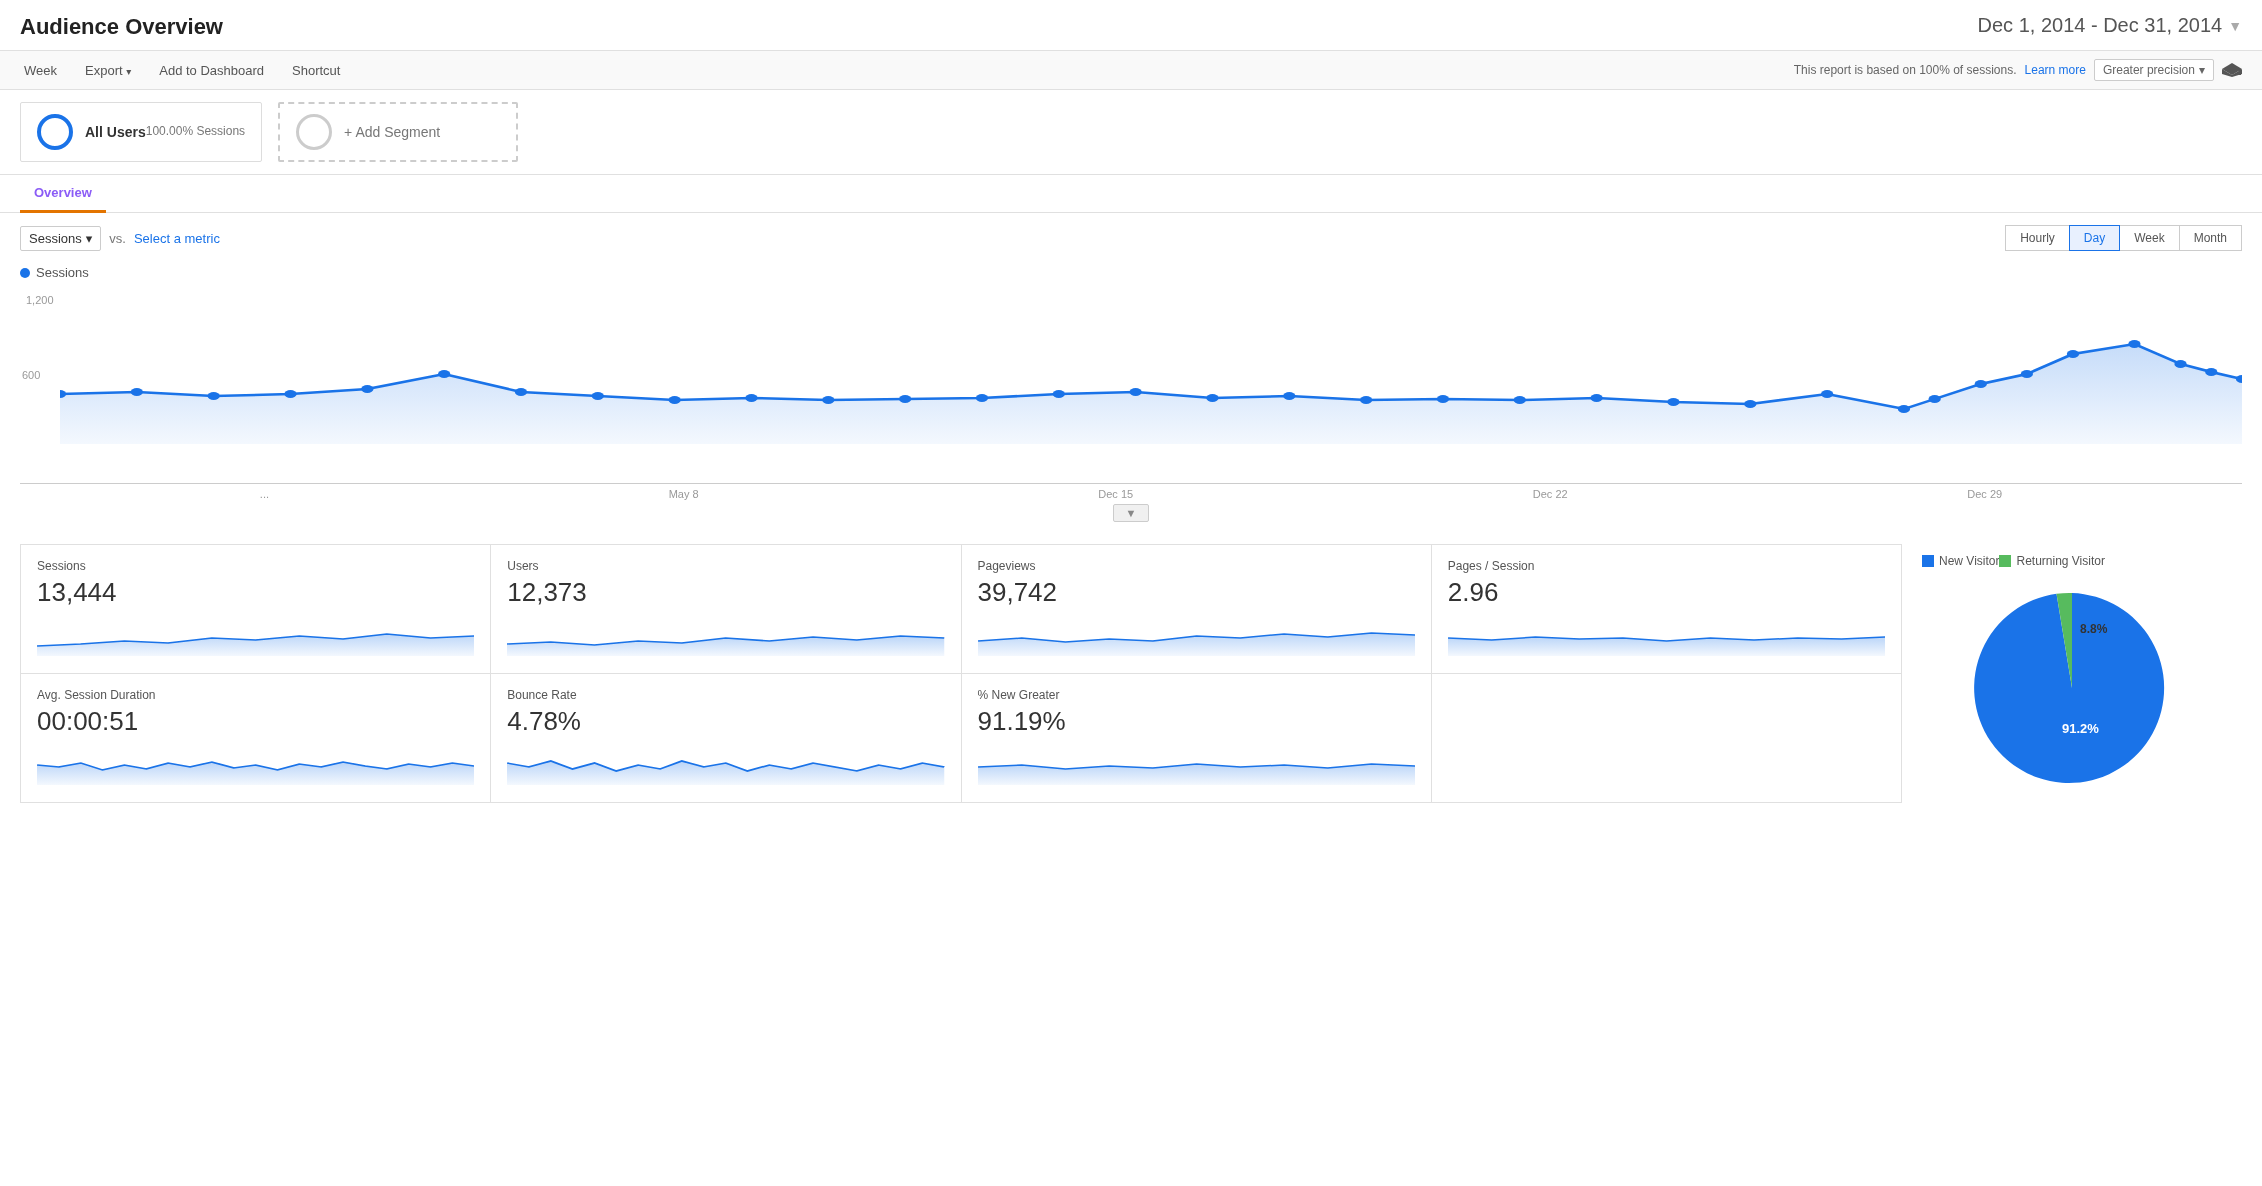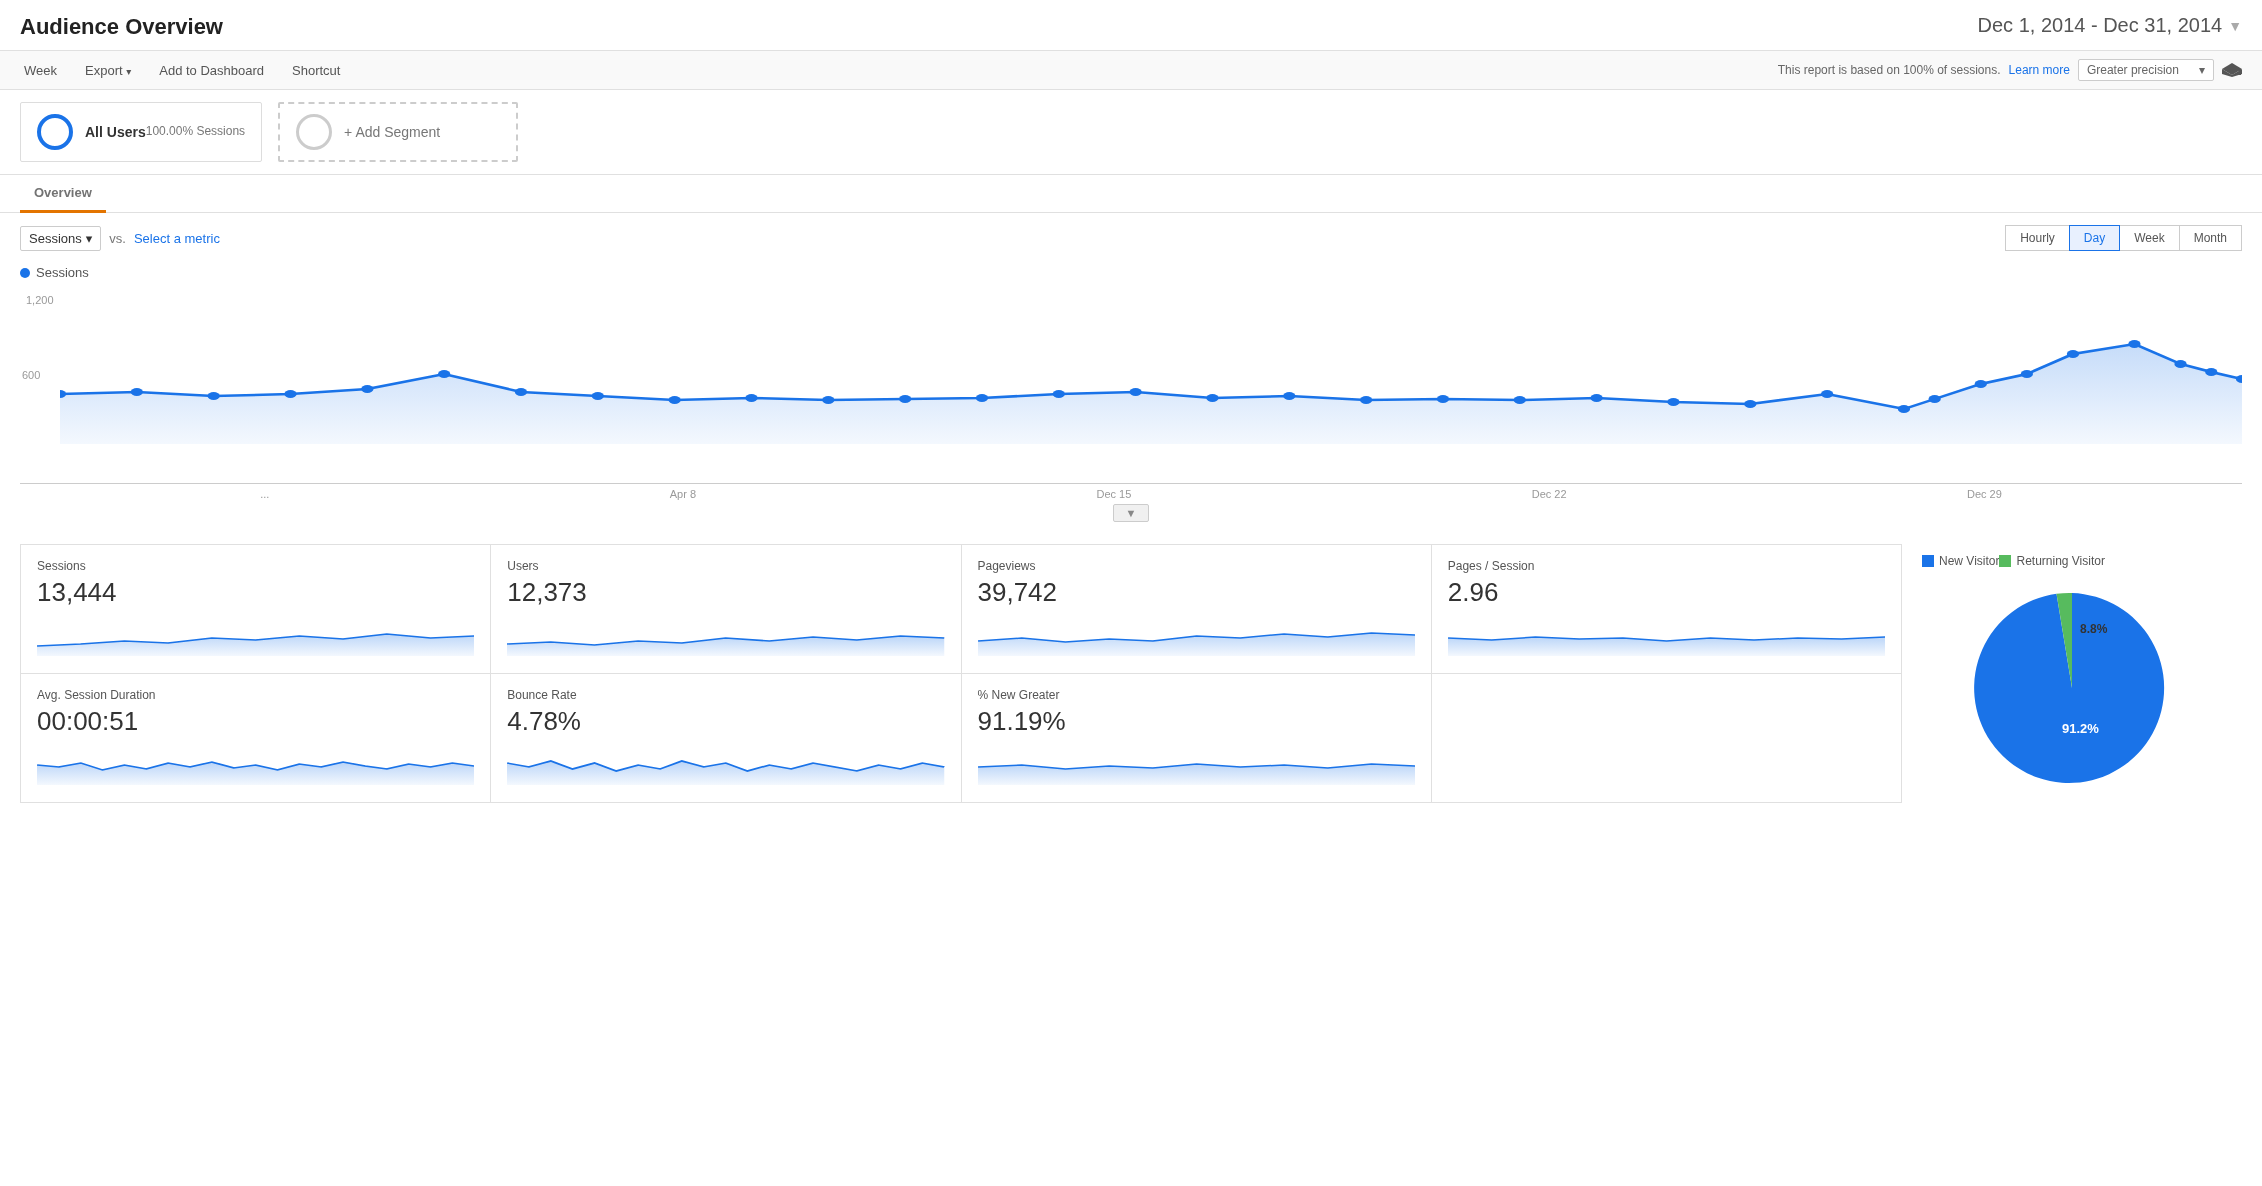--- a/index.html
+++ b/index.html
@@ -10,35 +10,35 @@
     .header-title { font-size: 22px; font-weight: bold; color: #222; }
     .date-range { font-size: 20px; color: #555; display: flex; align-items: center; gap: 6px; }
     .date-range-arrow { color: #aaa; font-size: 14px; }
 
     
     .toolbar { padding: 8px 20px; border-bottom: 1px solid #e0e0e0; display: flex; align-items: center; justify-content: space-between; background: #f9f9f9; }
     .toolbar-left { display: flex; gap: 20px; align-items: center; }
     .toolbar-btn { background: none; border: none; cursor: pointer; color: #555; font-size: 13px; padding: 2px 4px; }
     .toolbar-right { display: flex; align-items: center; gap: 8px; font-size: 12px; color: #666; }
     .learn-more { color: #1a73e8; text-decoration: none; cursor: pointer; }
-    .precision-dropdown { border: 1px solid #ccc; border-radius: 2px; padding: 3px 8px; font-size: 12px; background: #fff; cursor: pointer; display: flex; align-items: center; gap: 20px; }
+    .precision-dropdown { border: 1px solid #ccc; border-radius: 2px; padding: 3px 8px; font-size: 12px; background: #fff; cursor: pointer; display: flex; align-items: center; gap: 4px; }
 
     
     .segments { display: flex; padding: 12px 20px; gap: 16px; border-bottom: 1px solid #e0e0e0; }
     .segment-box { display: flex; align-items: center; gap: 12px; padding: 10px 16px; border: 1px solid #ddd; border-radius: 2px; background: #fff; min-width: 240px; }
     .segment-circle { width: 36px; height: 36px; border-radius: 50%; border: 4px solid #1a73e8; background: transparent; flex-shrink: 0; }
     .segment-circle-empty { width: 36px; height: 36px; border-radius: 50%; border: 3px solid #ccc; background: transparent; flex-shrink: 0; }
     .segment-info { display: flex; flex-direction: row; }
     .segment-name { font-weight: bold; font-size: 14px; color: #333; }
     .segment-sub { font-size: 12px; color: #777; }
     .segment-add { display: flex; align-items: center; gap: 12px; padding: 10px 16px; border: 2px dashed #ccc; border-radius: 2px; background: #fff; min-width: 240px; cursor: pointer; color: #777; font-size: 14px; }
 
     
     .overview-tab-bar { padding: 0 20px; border-bottom: 1px solid #e0e0e0; }
-    .overview-tab { display: inline-block; padding: 10px 14px; font-size: 13px; font-weight: bold; color: #737373; border-bottom: 3px solid #e37400; cursor: pointer; margin-bottom: -1px; }
+    .overview-tab { display: inline-block; padding: 10px 14px; font-size: 13px; font-weight: bold; color: #8b5cf6; border-bottom: 3px solid #e37400; cursor: pointer; margin-bottom: -1px; }
 
     
     .chart-controls { display: flex; align-items: center; justify-content: space-between; padding: 12px 20px 6px 20px; }
     .metric-selector { display: flex; align-items: center; gap: 8px; }
     .metric-dropdown { border: 1px solid #ccc; border-radius: 2px; padding: 4px 8px; font-size: 13px; background: #fff; cursor: pointer; display: flex; align-items: center; gap: 4px; }
     .vs-text { color: #777; font-size: 13px; }
     .select-metric { color: #1a73e8; font-size: 13px; cursor: pointer; }
     .time-buttons { display: flex; gap: 0; }
     .time-btn { border: 1px solid #ccc; padding: 5px 14px; font-size: 12px; background: #fff; cursor: pointer; color: #555; margin-left: -1px; }
     .time-btn.active { background: #e8f0fe; color: #1a73e8; border-color: #1a73e8; z-index: 1; position: relative; }
@@ -197,21 +197,21 @@
       <circle cx="1280" cy="90" r="4" fill="#1a73e8"></circle>
       <circle cx="1310" cy="70" r="4" fill="#1a73e8"></circle>
       <circle cx="1350" cy="60" r="4" fill="#1a73e8"></circle>
       <circle cx="1380" cy="80" r="4" fill="#1a73e8"></circle>
       <circle cx="1400" cy="88" r="4" fill="#1a73e8"></circle>
       <circle cx="1420" cy="95" r="4" fill="#1a73e8"></circle>
     </svg>
   </div>
   <div class="chart-x-labels">
     <span class="x-label">...</span>
-    <span class="x-label">Apr 8</span>
+    <span class="x-label">May 8</span>
     <span class="x-label">Dec 15</span>
     <span class="x-label">Dec 22</span>
     <span class="x-label">Dec 29</span>
   </div>
 </div>
 
 <div class="scroll-handle">
   <button class="scroll-btn">▼</button>
 </div>
 

